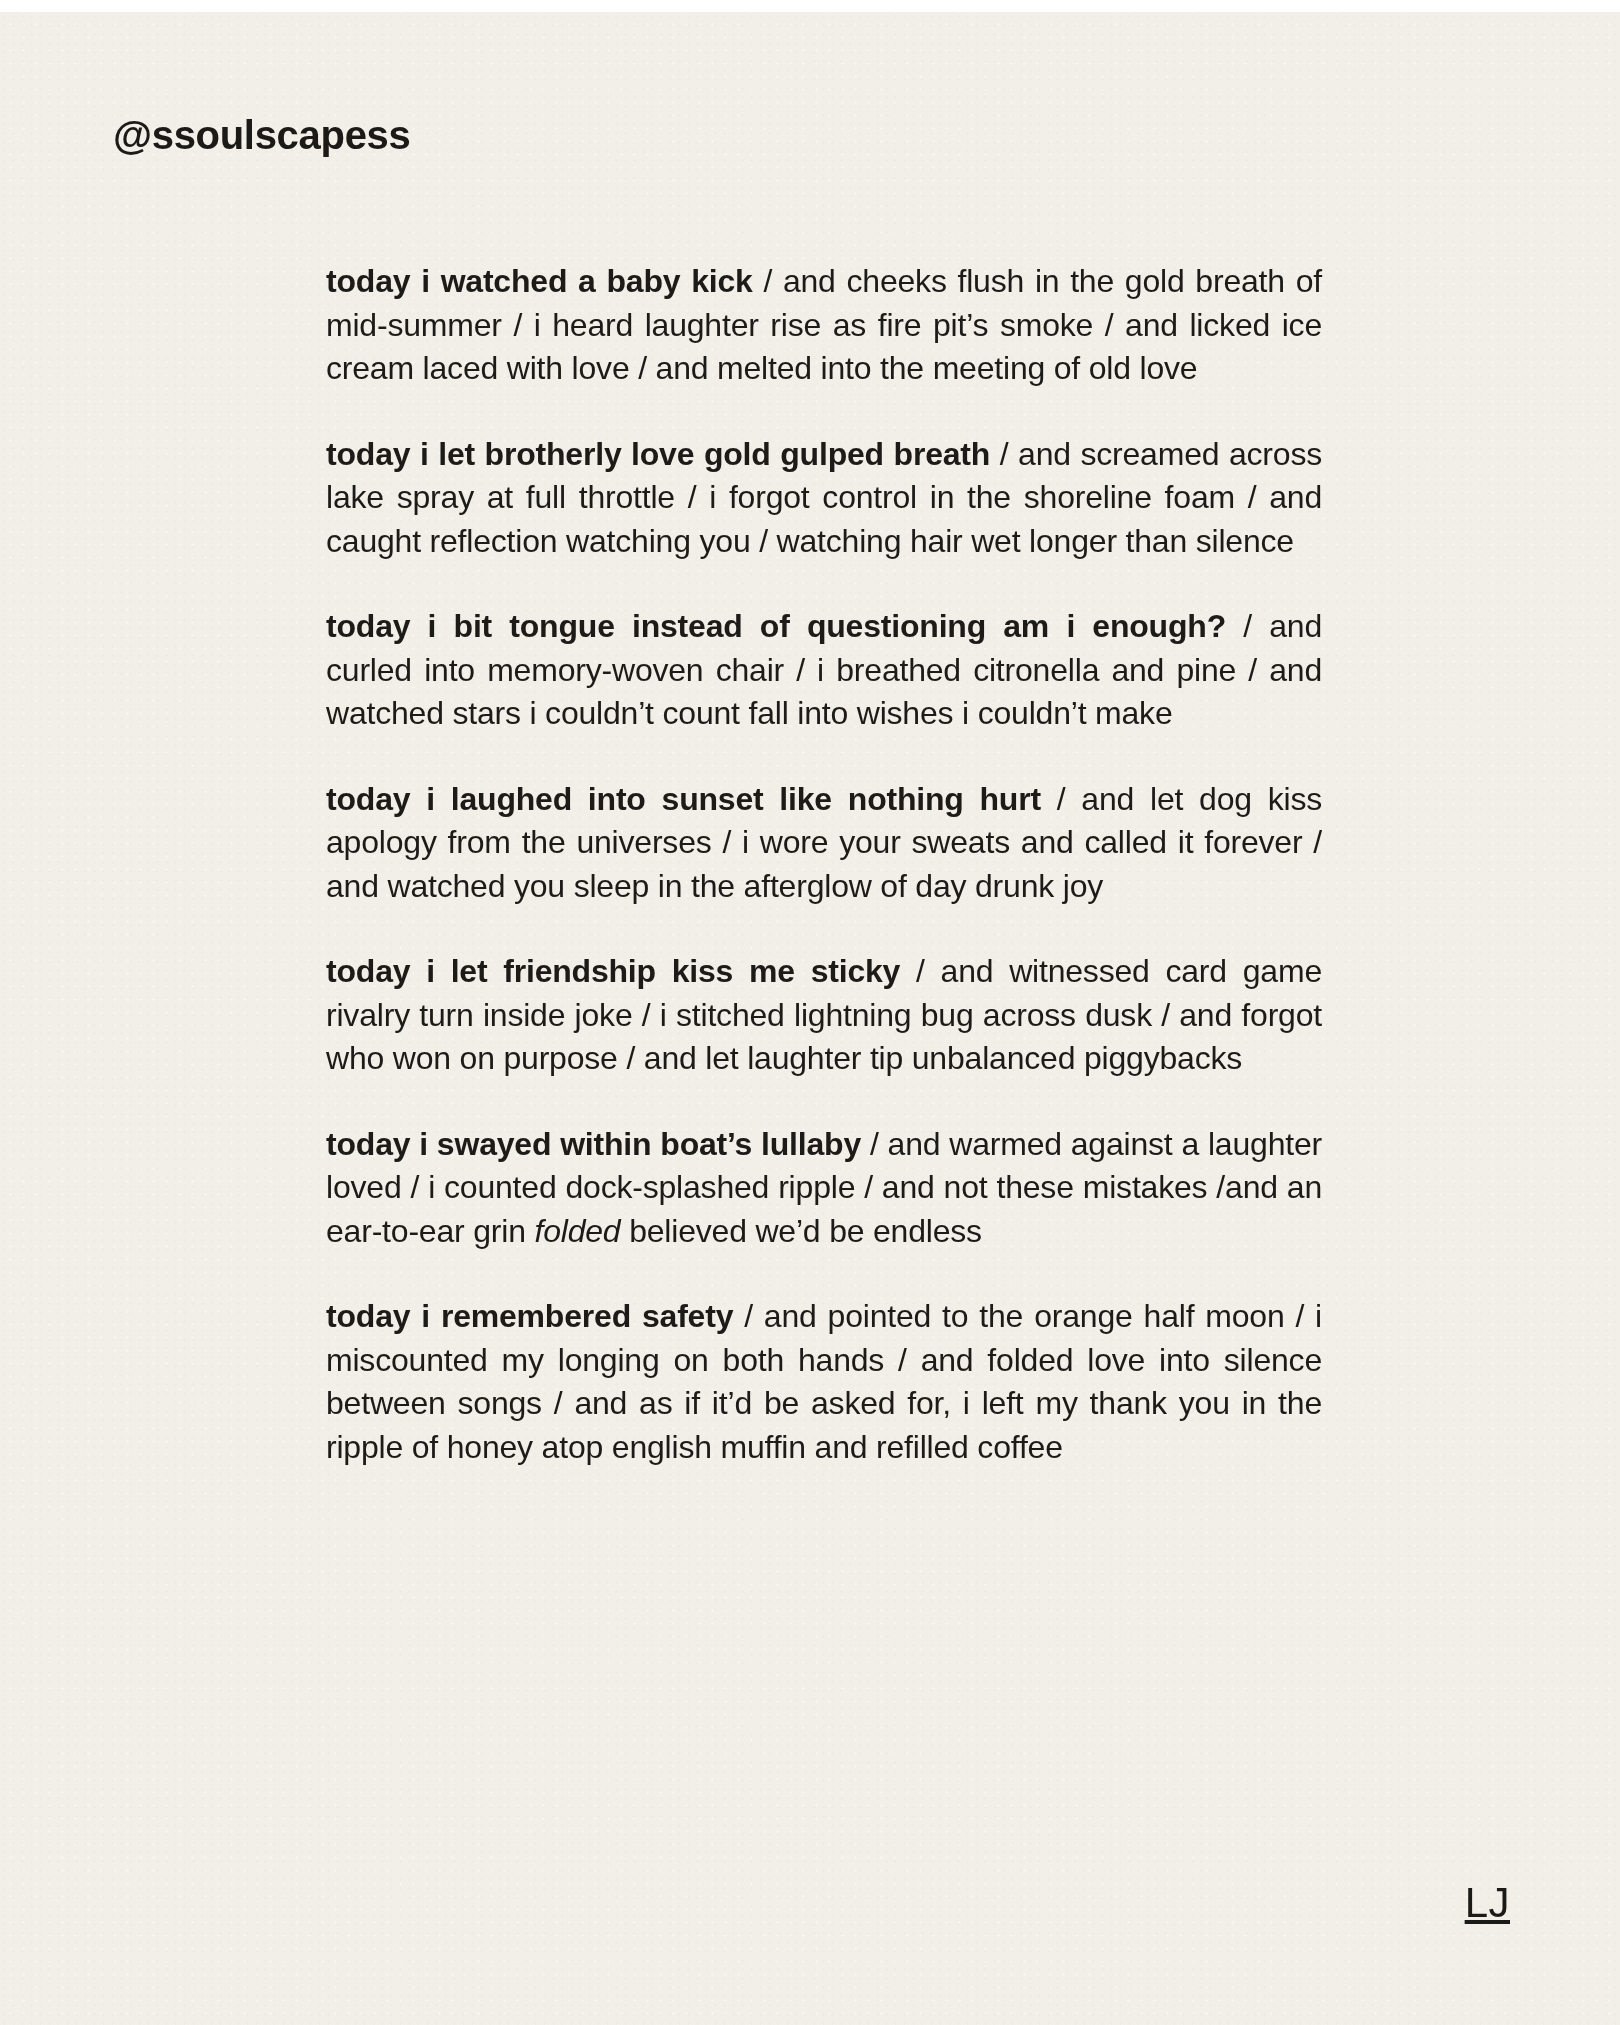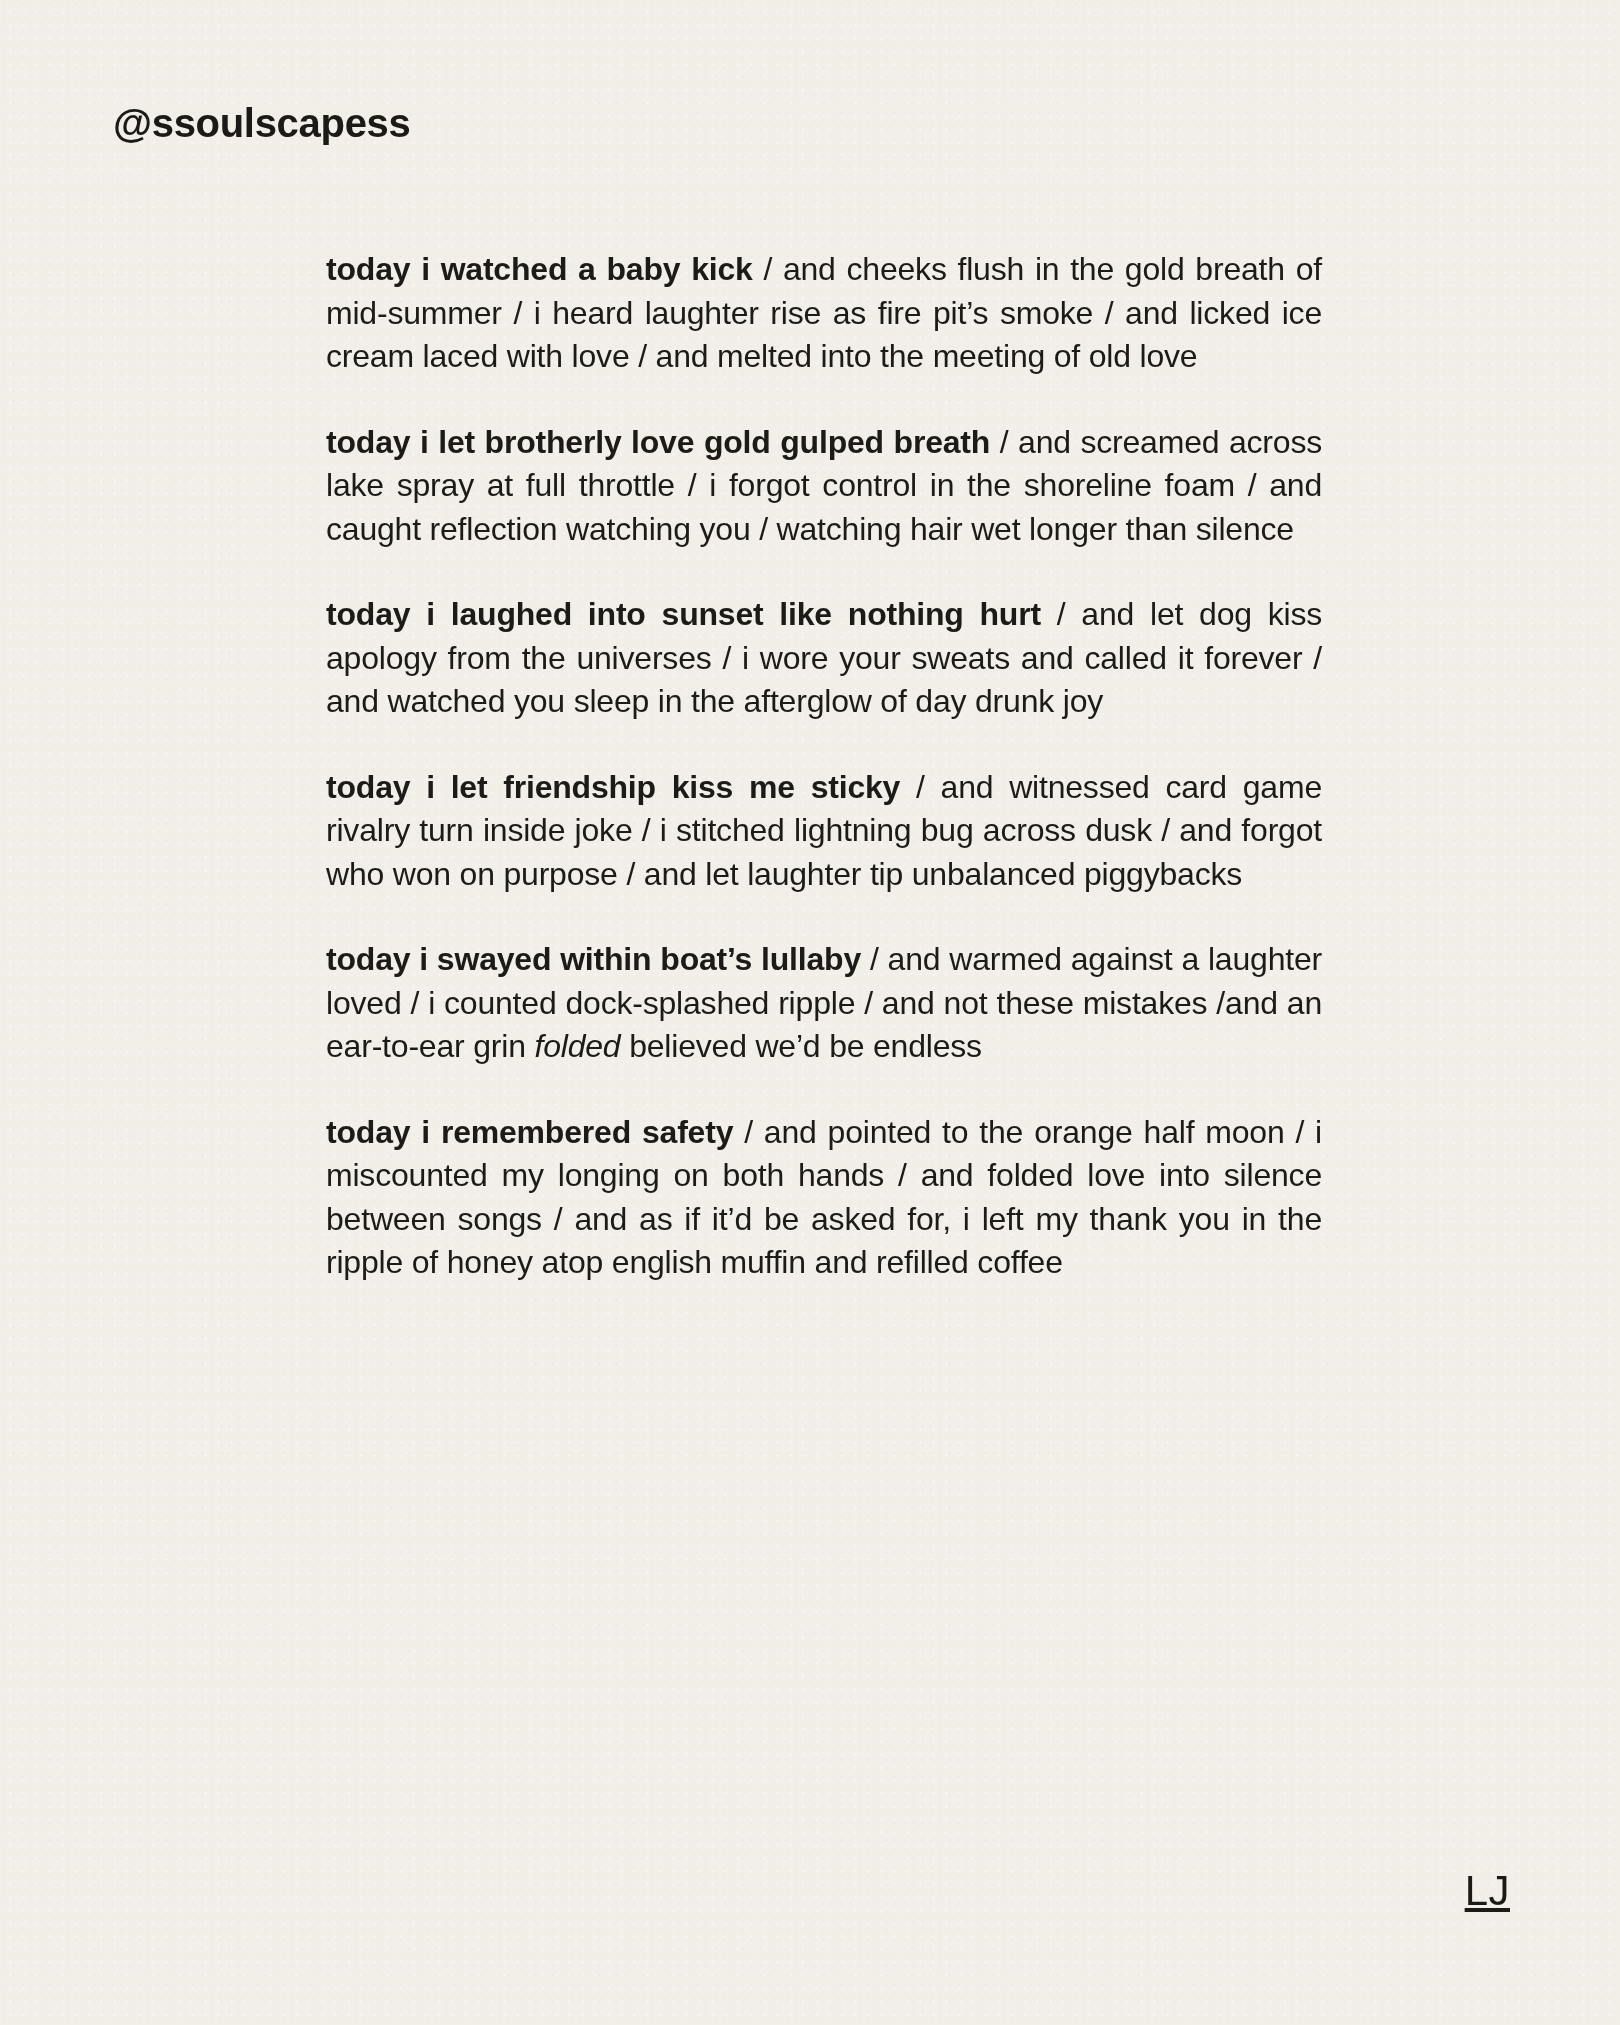--- a/index.html
+++ b/index.html
@@ -12,20 +12,21 @@
   }
   .page {
     position: absolute;
     inset: 0;
     background-color: #f1efe8;
     background-image:
       radial-gradient(rgba(0,0,0,0.015) 1px, transparent 1.4px),
       radial-gradient(rgba(255,255,255,0.4) 1px, transparent 1.4px);
     background-size: 9px 9px, 13px 13px;
     background-position: 0 0, 4px 6px;
+    margin-top: 12px;
   }
   .header-handle {
     position: absolute;
     left: 113px;
     top: 100px;
     font-size: 40px;
     line-height: 46px;
     font-weight: 600;
     letter-spacing: -0.3px;
     color: #1c1a17;
@@ -76,20 +77,21 @@
 
   <div class="header-handle">@ssoulscapess</div>
 
 
   <div class="poem">
 
     <p class="stanza"><strong class="lead">today i watched a baby kick</strong><span> / and cheeks flush in the gold breath of mid-summer / i heard laughter rise as fire pit’s smoke / and licked ice cream laced with love / and melted into the meeting of old love</span><em></em><span></span></p>
 
     <p class="stanza"><strong class="lead">today i let brotherly love gold gulped breath</strong><span> / and screamed across lake spray at full throttle / i forgot control in the shoreline foam / and caught reflection watching you / watching hair wet longer than silence</span><em></em><span></span></p>
 
+    <p class="stanza"><strong class="lead">today i bit tongue instead of questioning am i enough?</strong><span> / and curled into memory-woven chair / i breathed citronella and pine / and watched stars i couldn’t count fall into wishes i couldn’t make</span><em></em><span></span></p>
 
     <p class="stanza"><strong class="lead">today i laughed into sunset like nothing hurt</strong><span> / and let dog kiss apology from the universes / i wore your sweats and called it forever / and watched you sleep in the afterglow of day drunk joy</span><em></em><span></span></p>
 
     <p class="stanza"><strong class="lead">today i let friendship kiss me sticky</strong><span> / and witnessed card game rivalry turn inside joke / i stitched lightning bug across dusk / and forgot who won on purpose / and let laughter tip unbalanced piggybacks</span><em></em><span></span></p>
 
     <p class="stanza"><strong class="lead">today i swayed within boat’s lullaby</strong><span> / and warmed against a laughter loved / i counted dock-splashed ripple / and not these mistakes /and an ear-to-ear grin </span><em>folded</em><span> believed we’d be endless</span></p>
 
     <p class="stanza"><strong class="lead">today i remembered safety</strong><span> / and pointed to the orange half moon / i miscounted my longing on both hands / and folded love into silence between songs / and as if it’d be asked for, i left my thank you in the ripple of honey atop english muffin and refilled coffee</span><em></em><span></span></p>
 
   </div>

